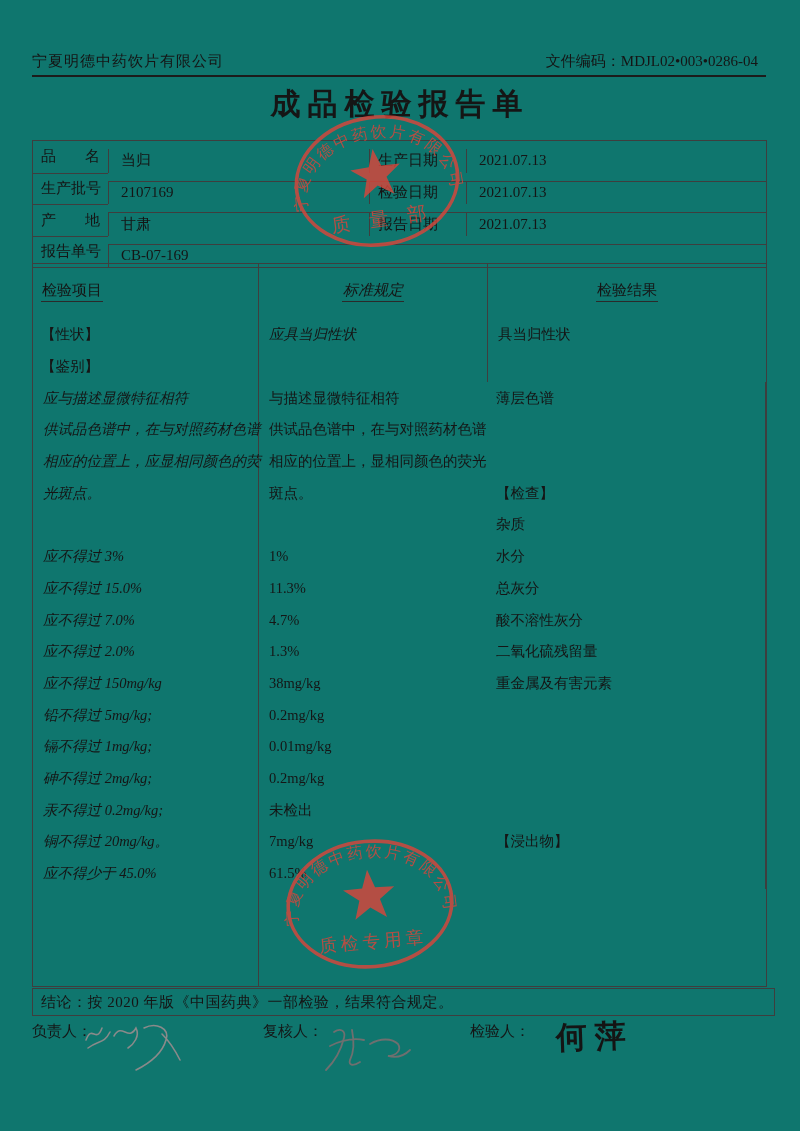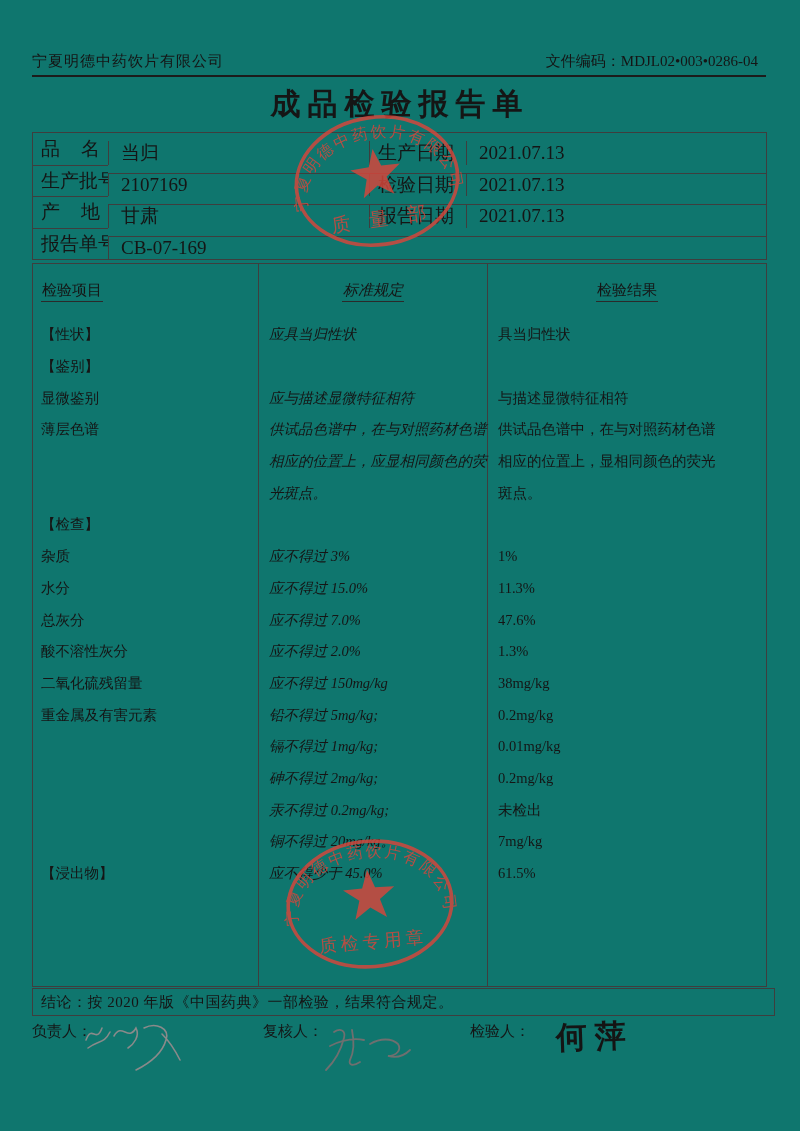--- a/index.html
+++ b/index.html
@@ -7,23 +7,23 @@
         font-family:"Liberation Serif","DejaVu Serif",serif;color:#151515;}
   .abs{position:absolute;}
 
   
   .hdr-company{left:32px;top:52px;font-size:15px;letter-spacing:1px;}
   .hdr-code{right:42px;top:52px;font-size:15px;}
   .hdr-rule{left:32px;top:75px;width:734px;height:2px;background:#1c1c1c;}
   .doc-title{left:0;top:84px;width:100%;text-align:center;font-size:30px;font-weight:bold;letter-spacing:7px;}
 
   
-  .info-table{left:32px;top:132px;width:733px;height:126px;border:1px solid #3e3e3e;
+  .info-table{left:32px;top:140px;width:733px;height:126px;border:1px solid #3e3e3e;
               display:grid;grid-template-columns:75px 261px 97px 1fr;grid-template-rows:repeat(4,1fr);
-              font-size:19px;}
+              font-size:15px;}
   .icell{display:flex;align-items:center;padding:0 8px;white-space:nowrap;overflow:hidden;}
   .icell.bl{border-left:1px solid #3e3e3e;margin-top:8px;}
   .icell.bt{border-top:1px solid #3e3e3e;}
   .icell.val{padding-left:12px;}
   .icell.span3{grid-column:2/5;}
   .jlabel{width:100%;text-align:justify;text-align-last:justify;}
 
   
   .main-table{left:32px;top:263px;width:733px;height:722px;border:1px solid #3e3e3e;
               display:grid;grid-template-columns:226px 229px 1fr;
@@ -97,21 +97,20 @@
     <div class="mcell mhead c3 center">
         <span class="ul">检验结果</span>
       </div>
 
   <div class="mcell c1">【性状】</div>
       <div class="mcell c2">应具当归性状</div>
       <div class="mcell c3">具当归性状</div>
       <div class="mcell c1">【鉴别】</div>
       <div class="mcell c2"></div>
       <div class="mcell c3"></div>
-      <div class="mcell c1">显微鉴别</div>
       <div class="mcell c2">应与描述显微特征相符</div>
       <div class="mcell c3">与描述显微特征相符</div>
       <div class="mcell c1">薄层色谱</div>
       <div class="mcell c2">供试品色谱中，在与对照药材色谱</div>
       <div class="mcell c3">供试品色谱中，在与对照药材色谱</div>
       <div class="mcell c1"></div>
       <div class="mcell c2">相应的位置上，应显相同颜色的荧</div>
       <div class="mcell c3">相应的位置上，显相同颜色的荧光</div>
       <div class="mcell c1"></div>
       <div class="mcell c2">光斑点。</div>
@@ -120,21 +119,21 @@
       <div class="mcell c2"></div>
       <div class="mcell c3"></div>
       <div class="mcell c1">杂质</div>
       <div class="mcell c2">应不得过 3%</div>
       <div class="mcell c3">1%</div>
       <div class="mcell c1">水分</div>
       <div class="mcell c2">应不得过 15.0%</div>
       <div class="mcell c3">11.3%</div>
       <div class="mcell c1">总灰分</div>
       <div class="mcell c2">应不得过 7.0%</div>
-      <div class="mcell c3">47.6%</div>
+      <div class="mcell c3">4.7%</div>
       <div class="mcell c1">酸不溶性灰分</div>
       <div class="mcell c2">应不得过 2.0%</div>
       <div class="mcell c3">1.3%</div>
       <div class="mcell c1">二氧化硫残留量</div>
       <div class="mcell c2">应不得过 150mg/kg</div>
       <div class="mcell c3">38mg/kg</div>
       <div class="mcell c1">重金属及有害元素</div>
       <div class="mcell c2">铅不得过 5mg/kg;</div>
       <div class="mcell c3">0.2mg/kg</div>
       <div class="mcell c1"></div>

